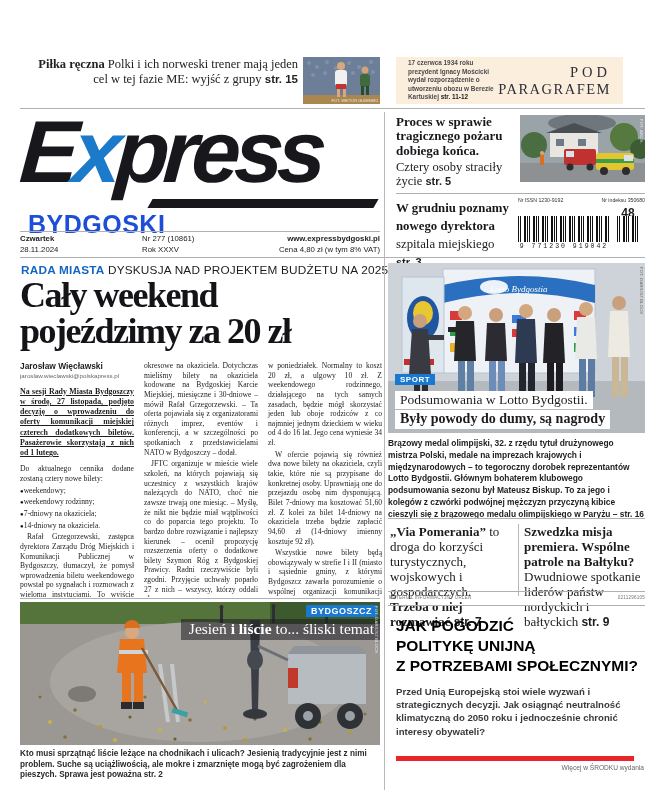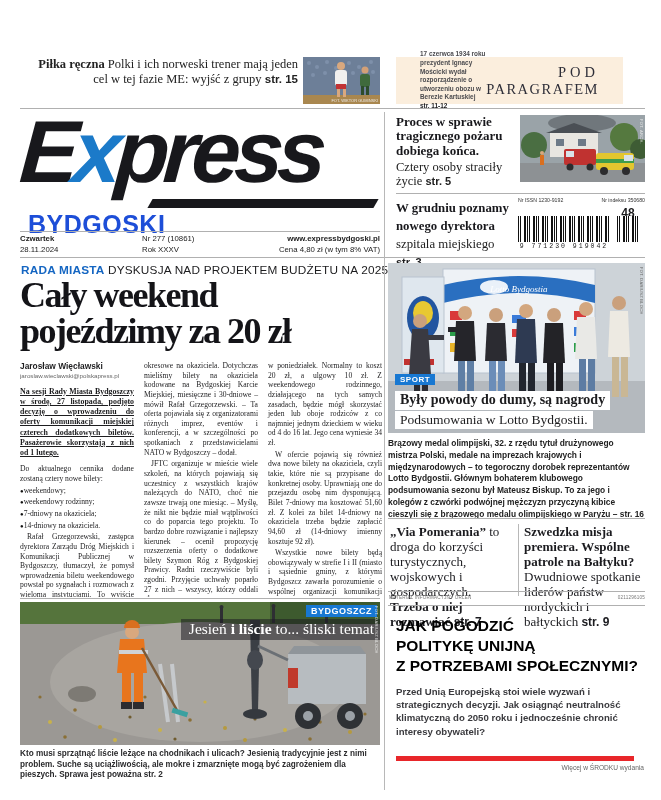--- a/index.html
+++ b/index.html
@@ -13,21 +13,21 @@
   .photo{position:absolute;overflow:hidden;background:#888;}
   .photo svg{display:block;width:100%;height:100%;}
   .credit-v{position:absolute;right:1px;top:4px;writing-mode:vertical-rl;font-size:4px;
             color:#f2f2f2;letter-spacing:.3px;opacity:.85;}
   .credit-h{position:absolute;right:2px;bottom:1px;font-size:4px;color:#f4f4f4;opacity:.9;}
   
   #teaser-top{left:20px;top:57px;width:278px;text-align:right;font-size:12.5px;line-height:1.22;color:#222;}
   #teaser-top .b{font-weight:bold;}
   #teaser-top .pref{font-weight:bold;font-family:"Liberation Sans",sans-serif;font-size:11.5px;}
   
-  #pod-box{left:396px;top:57px;width:227px;height:47px;background:#fbeedd;display:flex;align-items:center;justify-content:space-between;padding:0 24px;box-sizing:border-box;}
+  #pod-box{left:396px;top:57px;width:227px;height:47px;background:#fbeedd;display:flex;align-items:center;justify-content:space-between;padding:0 12px;box-sizing:border-box;}
   #pod-box .txt{font-size:6.4px;line-height:1.35;color:#4b4b4f;font-weight:bold;width:118px;}
   #pod-box .logo{text-align:right;color:#2e2e38;font-size:14.5px;line-height:1.12;letter-spacing:1.5px;}
   
   .rteaser-title{font-weight:bold;font-size:13px;line-height:1.1;color:#18181c;}
   .rteaser-sub{font-size:12.5px;line-height:1.15;color:#222;}
   .pageref{font-weight:bold;font-family:"Liberation Sans",sans-serif;font-size:11px;}
   
   #barcode-block{left:518px;top:197px;width:127px;}
   #barcode-block .labels{display:flex;justify-content:space-between;font-size:5.2px;color:#333;}
   #bars-wrap{position:relative;margin-top:3px;height:42px;}
@@ -310,22 +310,22 @@
           <rect x="191" y="96" width="7" height="38" fill="#5d7ca3"></rect>
           <rect x="200" y="96" width="7" height="38" fill="#5d7ca3"></rect>
         <circle cx="231" cy="40" r="7" fill="#caa07c"></circle>
           <path d="M222,48 h18 l2,46 h-22 z" fill="#edeae2"></path>
           <rect x="224" y="94" width="7" height="40" fill="#c9b795"></rect>
           <rect x="233" y="94" width="7" height="40" fill="#c9b795"></rect>
       </g>
     </svg>
     <span id="sport-label">SPORT</span>
     <div id="sport-titles">
+      <div><span class="strip serif" id="sport-t1">Podsumowania w Lotto Bydgostii.</span></div>
       <div><span class="strip serif" id="sport-t2">Były powody do dumy, są nagrody</span></div>
-      <div><span class="strip serif" id="sport-t1">Podsumowania w Lotto Bydgostii.</span></div>
     </div>
     <span class="credit-v" style="color:#555;">FOT. DARIUSZ BLOCH</span>
   </div>
   <div class="abs" id="sport-body">
     <span>Brązowy medal olimpijski, 32. z rzędu tytuł drużynowego mistrza Polski, medale na imprezach krajowych i międzynarodowych – to tegoroczny dorobek reprezentantów Lotto Bydgostii. Głównym bohaterem klubowego podsumowania sezonu był Mateusz Biskup. To za jego i kolegów z czwórki podwójnej mężczyzn przyczyną kibice cieszyli się z brązowego medalu olimpijskiego w Paryżu – </span><span>str. 16</span>
   </div>
 
   <div class="rule" style="left:388px;top:518px;width:257px;"></div>
 
   <div class="abs serif" id="teaser-via">

